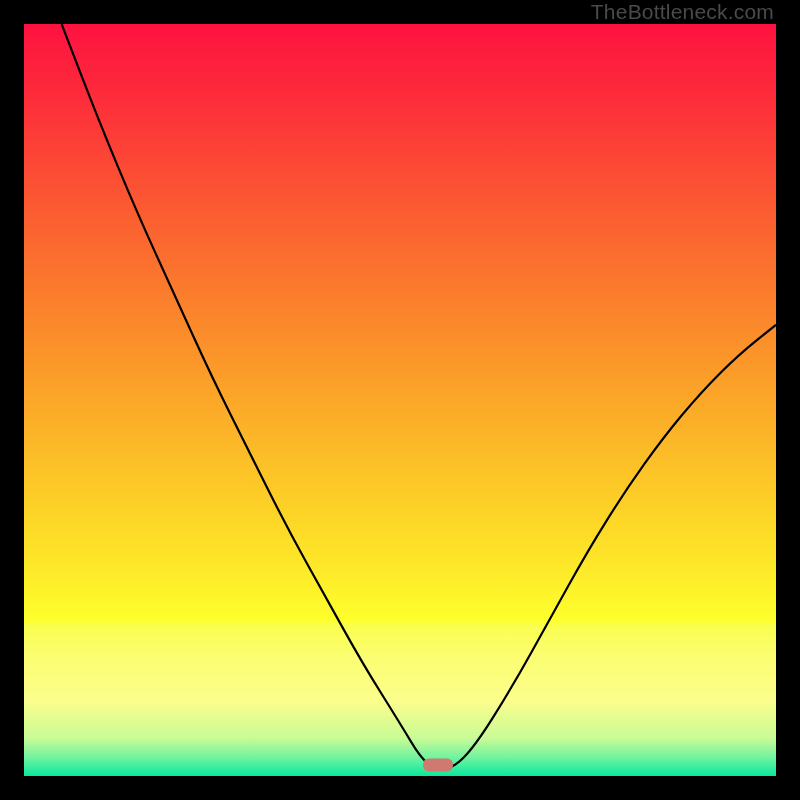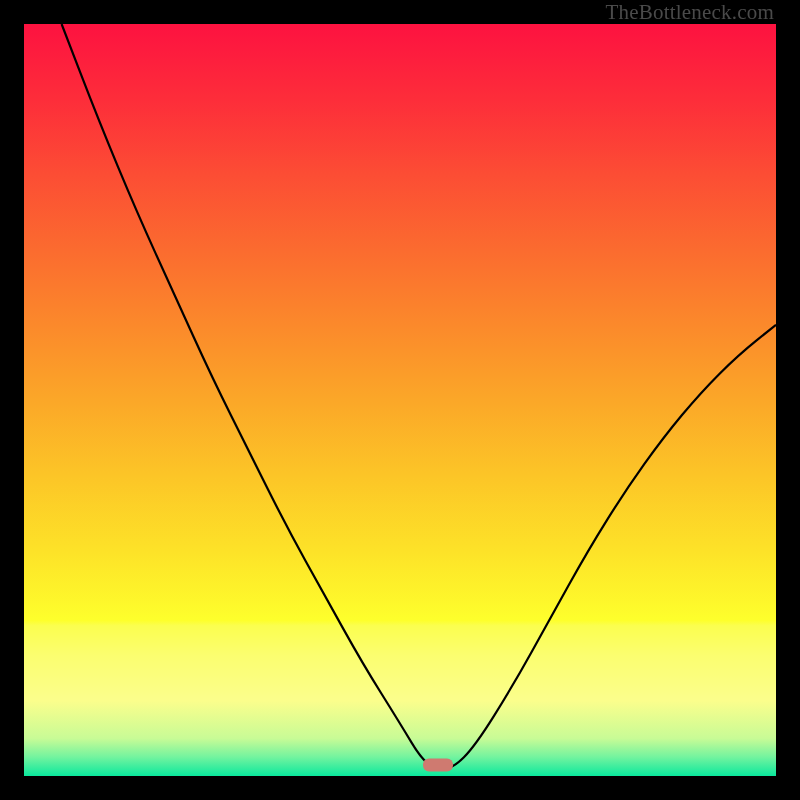--- a/index.html
+++ b/index.html
@@ -34,21 +34,21 @@
     position: absolute;
     left: 0;
     top: 0;
     width: 100%;
     height: 100%;
   }
   .watermark {
     position: absolute;
     top: 0px;
     right: 26px;
-    font-family: Liberation Serif, serif;
+    font-family: Liberation Sans, sans-serif;
     font-size: 21px;
     color: #4a4a4a;
     font-weight: 500;
     letter-spacing: 0.2px;
   }
   .marker {
     position: absolute;
     width: 30px;
     height: 13px;
     border-radius: 6px;

